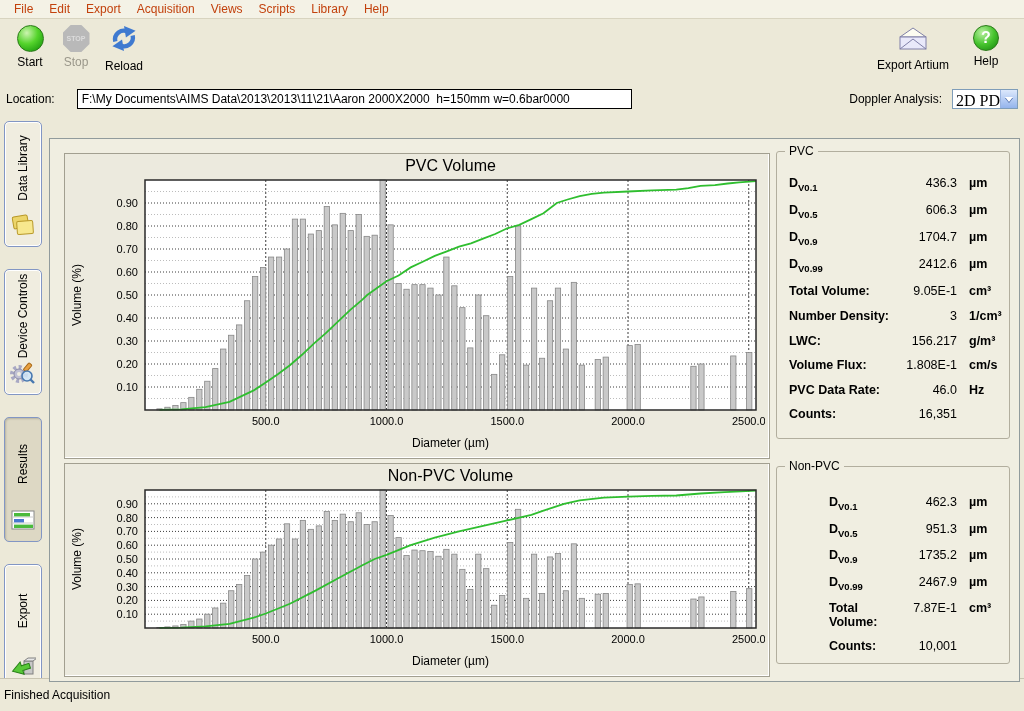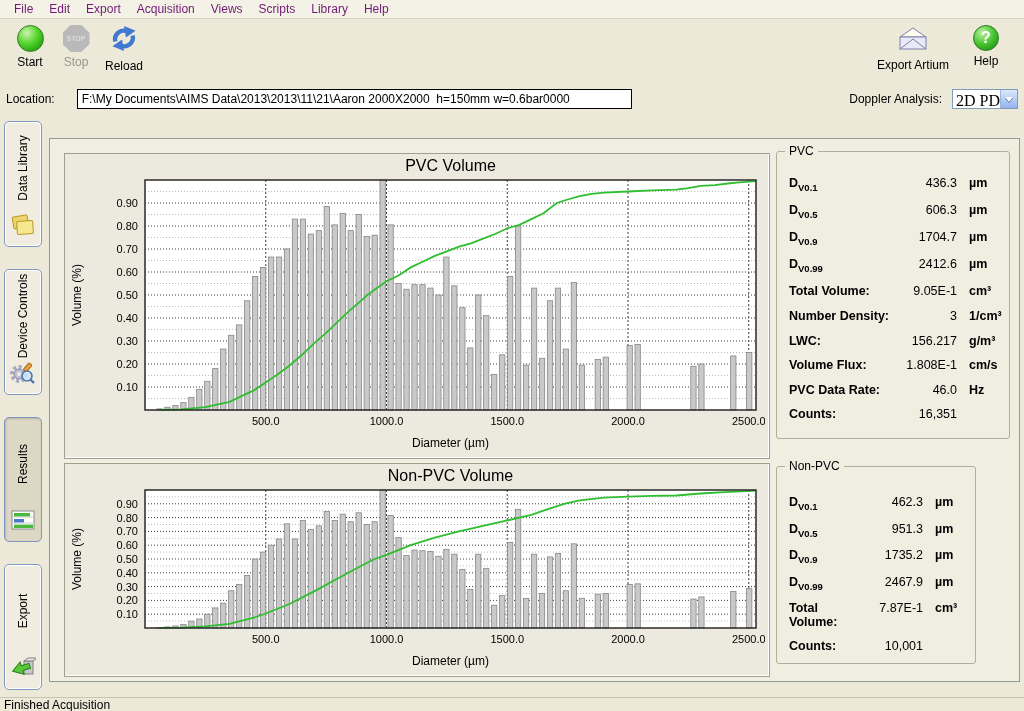--- a/index.html
+++ b/index.html
@@ -3,21 +3,21 @@
 <meta charset="utf-8">
 <style>
   * { margin:0; padding:0; box-sizing:border-box; }
   html,body { width:1024px; height:711px; overflow:hidden; }
   body { font-family:"Liberation Sans", sans-serif; background:#ece9d8; }
   .app { position:relative; width:1024px; height:711px; background:#ece9d8; }
 
   
   .menubar { position:absolute; top:0; left:0; right:0; height:19px; background:#f4f2e6;
              border-bottom:1px solid #d8d4c0; display:flex; align-items:center; padding-left:6px; }
-  .menu-item { font-size:12px; color:#701a75; padding:2px 8px; cursor:default; }
+  .menu-item { font-size:12px; color:#c2410c; padding:2px 8px; cursor:default; }
 
   
   .toolbar { position:absolute; top:19px; left:0; right:0; height:66px; background:#ece9d8;
              display:flex; align-items:flex-start; }
   .tb-left { display:flex; gap:6px; padding:4px 0 0 10px;justify-content:flex-end; }
   .tb-right { margin-left:auto; display:flex; gap:14px; padding:4px 18px 0 0; }
   .tb-btn { display:flex; flex-direction:column; align-items:center; width:auto; min-width:40px; padding:2px 3px; }
   .tb-btn .lbl { font-size:12px; margin-top:3px; color:#000; }
   .tb-btn.disabled .lbl { color:#9a978a; }
   .start-glyph { width:27px; height:27px; border-radius:50%;
@@ -70,32 +70,32 @@
   
   .chart-panel { position:absolute; background:#eceade; border:1px solid #a29f90;
       box-shadow:inset -1px -1px 0 #fff; }
   .chart-panel.pvc  { left:14px; top:14px;  width:706px; height:306px; }
   .chart-panel.npvc { left:14px; top:324px; width:706px; height:214px; }
   svg text { font-family:"Liberation Sans", sans-serif; }
 
   
   .group { position:absolute; border:1px solid #b2ae9e; border-radius:3px; }
   .group.pvc  { left:726px; top:12px;  width:234px; height:288px; }
-  .group.npvc { left:726px; top:327px; width:200px; height:198px; }
+  .group.npvc { left:726px; top:327px; width:234px; height:198px;padding-left:40px; }
   .group .legend { position:absolute; top:-8px; left:8px; background:#f0eee1; padding:0 4px; font-size:12px; color:#000; }
   .stat-rows { padding:24px 8px 0 12px; display:flex; flex-direction:column; gap:10.6px; }
   .group.npvc .stat-rows { padding-top:28px; gap:10px; }
   .stat-row { display:grid; grid-template-columns:1fr 66px 44px; align-items:baseline; }
   .stat-label { font-size:12.5px; font-weight:bold; color:#000; }
   .stat-label sub { font-size:9.5px; font-weight:bold; }
   .stat-value { font-size:12.5px; text-align:right; }
   .stat-unit { font-size:12.5px; font-weight:bold; padding-left:12px; }
 
   
-  .statusbar { position:absolute; left:0; right:0; bottom:0; height:14px; background:#ece9d8;
+  .statusbar { position:absolute; left:0; right:0; bottom:0; height:33px; background:#ece9d8;
       border-top:1px solid #c9c5b2; font-size:12px; display:flex; align-items:center; padding-left:4px; }
 </style>
 </head>
 <body>
 
 <div class="app">
 
   <div class="menubar">
     <span class="menu-item">File</span>
     <span class="menu-item">Edit</span>

